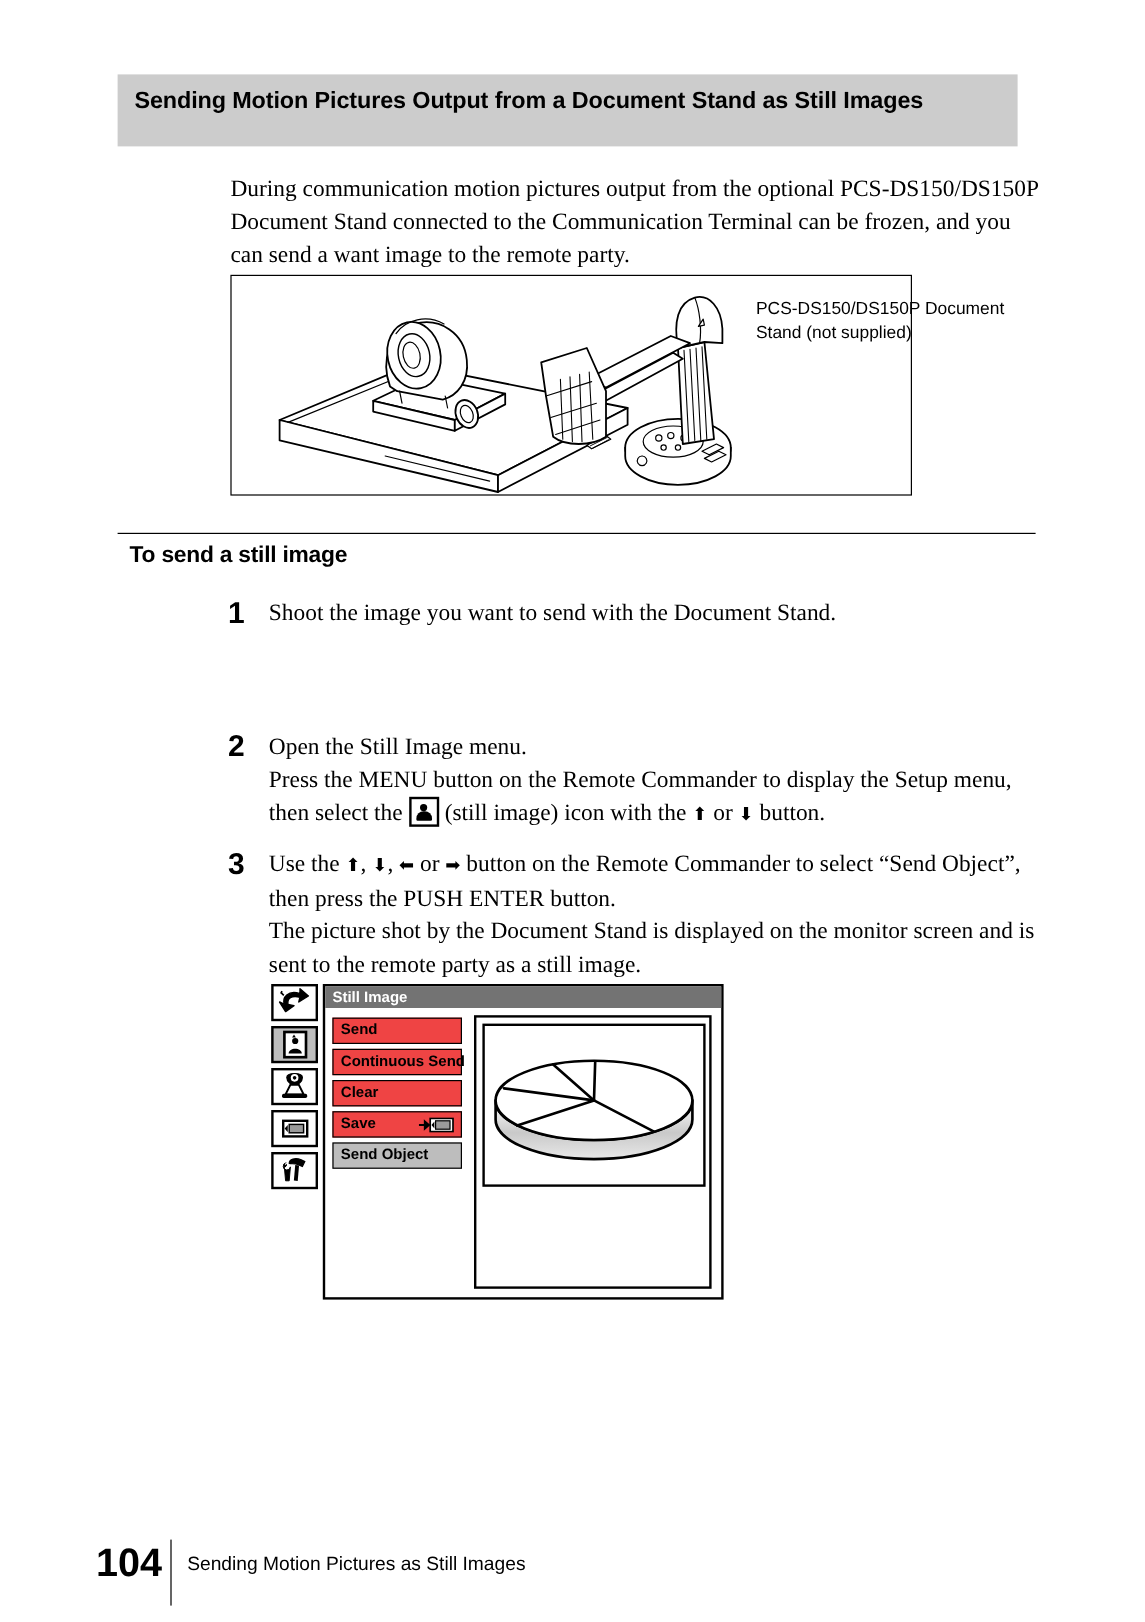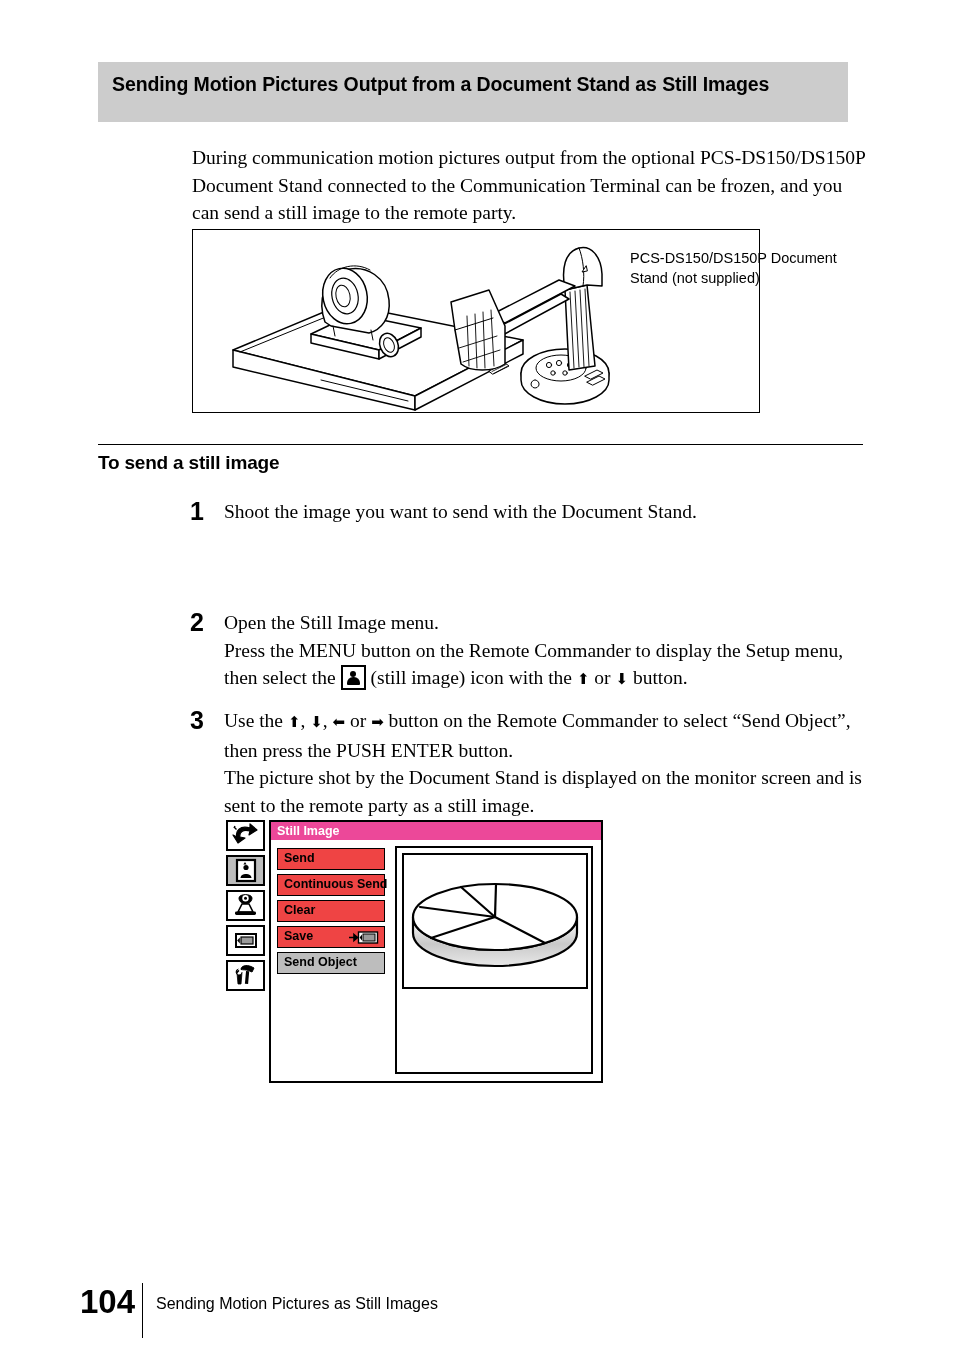--- a/index.html
+++ b/index.html
@@ -76,21 +76,21 @@
   #subsection-divider {
     position: absolute;
     left: 98px;
     top: 444px;
     width: 765px;
     height: 0;
     border-top: 1.6px solid #000;
   }
   #subsection-title {
     position: absolute;
-    left: 98px;
+    left: 108px;
     top: 452px;
     font-family: "Liberation Sans", sans-serif;
     font-weight: bold;
     font-size: 19px;
     letter-spacing: -0.2px;
   }
 
   
   .step {
     position: absolute;
@@ -187,21 +187,21 @@
     left: 43px;
     top: 0;
     width: 334px;
     height: 263px;
     border: 2px solid #000;
     box-sizing: border-box;
     background: #fff;
   }
   #osd-titlebar {
     height: 18px;
-    background: #ec4899;
+    background: #737373;
     color: #fff;
     font-family: "Liberation Sans", sans-serif;
     font-weight: bold;
     font-size: 12.5px;
     line-height: 18px;
     padding-left: 6px;
     box-sizing: border-box;
   }
   #osd-menu-list {
     position: absolute;
@@ -288,21 +288,21 @@
 </style>
 </head>
 <body>
 
 <div class="page">
 
   <div id="section-header">
     <div class="htxt">Sending Motion Pictures Output from a Document Stand as Still Images</div>
   </div>
 
-  <div id="intro-paragraph">During communication motion pictures output from the optional PCS-DS150/DS150P Document Stand connected to the Communication Terminal can be frozen, and you can send a still image to the remote party.</div>
+  <div id="intro-paragraph">During communication motion pictures output from the optional PCS-DS150/DS150P Document Stand connected to the Communication Terminal can be frozen, and you can send a want image to the remote party.</div>
 
   <div id="figure-box">
 
     <svg class="fig-svg" width="668" height="181" viewBox="0 0 668 181">
       <g fill="#ffffff" stroke="#000000" stroke-width="1.5" stroke-linejoin="round" stroke-linecap="round">
 
         <path d="M 40 120 L 150 74 L 330 110 L 222 166 Z"></path>
 
         <path d="M 40 120 L 40 137 L 222 180 L 222 166 Z"></path>
 

